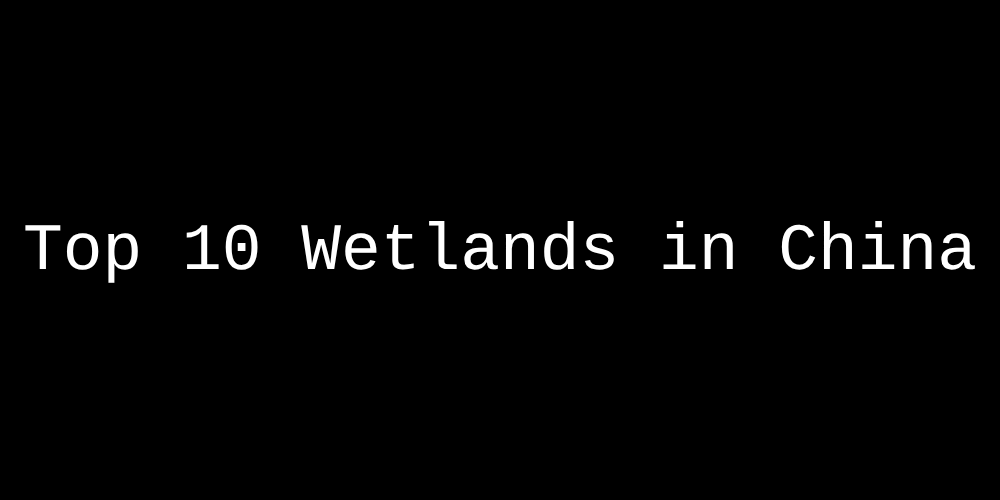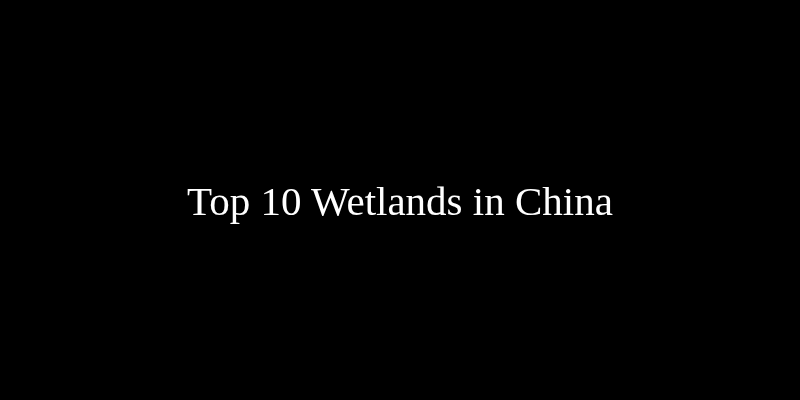--- a/index.html
+++ b/index.html
@@ -32,24 +32,24 @@
     width: 100%;
     padding: 0 24px;
     box-sizing: border-box;
     
     margin-top: 2px;
   }
 
   .headline {
     margin: 10px;
     padding: 0;
-    font-family: Liberation Serif, serif;
+    font-family: Liberation Mono, monospace;
     font-weight: 400;
     font-style: normal;
-    font-size: 41px;
+    font-size: 53px;
     line-height: 69px;
     letter-spacing: 0px;
     color: #ffffff;
     text-align: center;
     white-space: nowrap;
   }
 
   .headline-line {
     display: block;
     white-space: nowrap;

